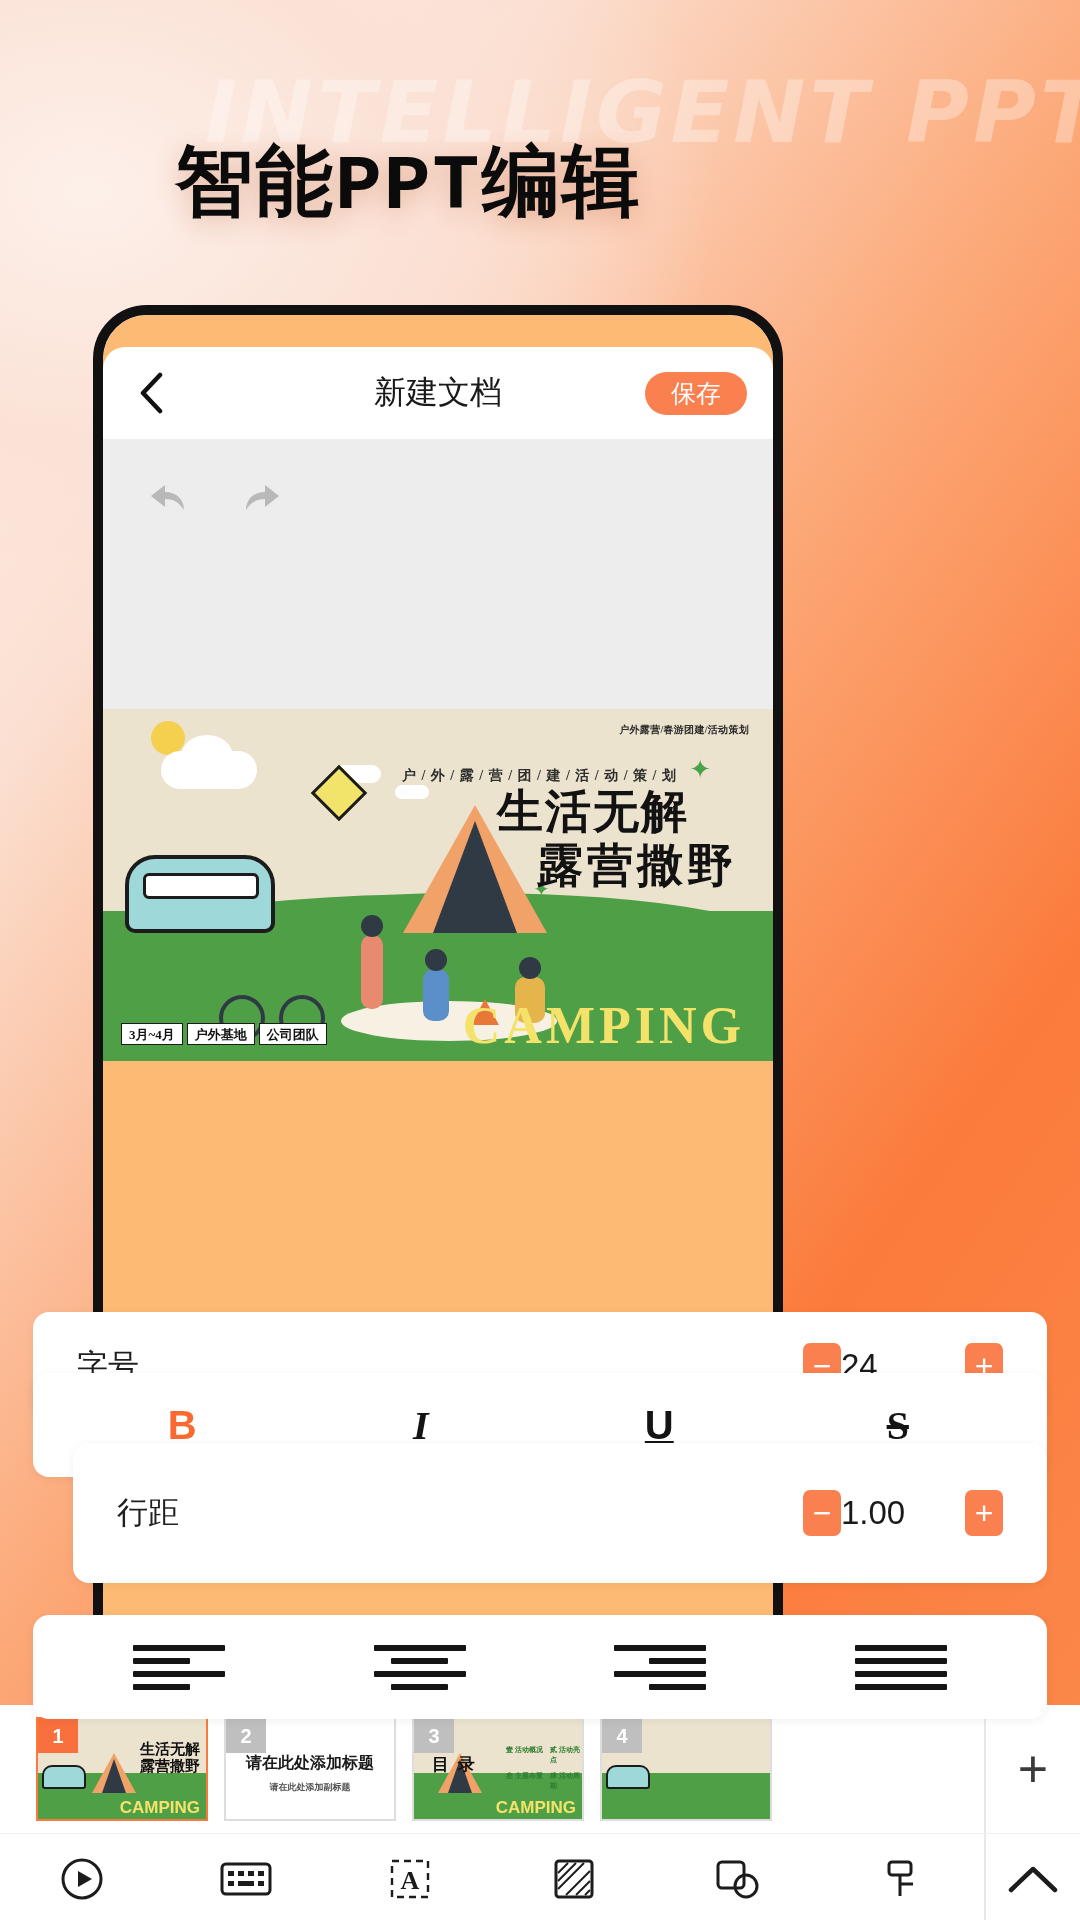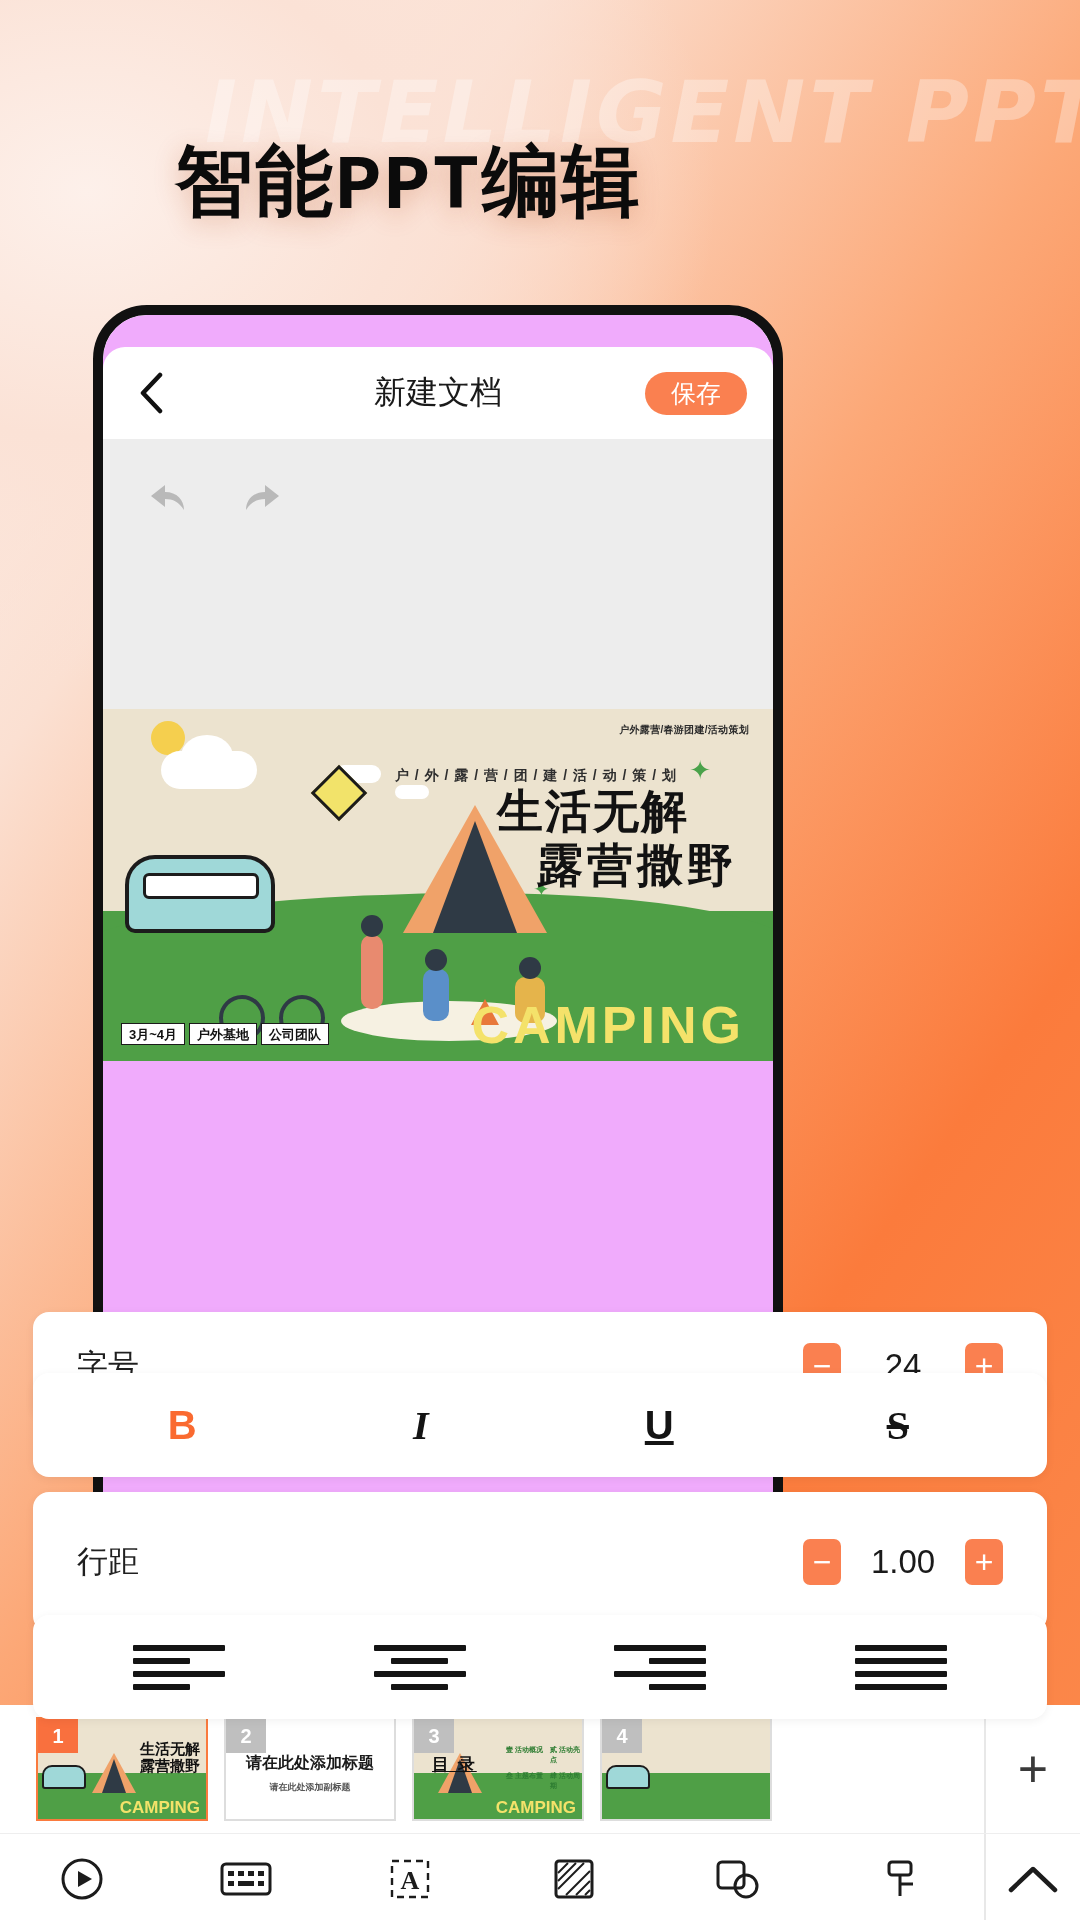--- a/index.html
+++ b/index.html
@@ -46,22 +46,22 @@
     width: 690px; height: 1615px;
     border: 10px solid #111;
     border-radius: 54px 54px 0 0;
     background: #f2f2f2;
     overflow: hidden;
   }
   .phone-inner {
     position: absolute; inset: 0;
     border-radius: 44px 44px 0 0;
     overflow: hidden;
-    background: #f0abfc;
-    display: flex; flex-direction: column;
+    background: #fdba74;
+    display: flex; flex-direction: column; font-family: Liberation Serif, serif;
   }
 
   
   .navbar {
     height: 92px;
     background: #fff;
     display: flex; align-items: center;
     padding: 0 26px;
     position: relative;
     flex: none;
@@ -203,39 +203,39 @@
   .panel {
     position: absolute;
     left: 33px; right: 33px;
     z-index: 20;
     background: #fff;
     border-radius: 16px;
     box-shadow: 0 2px 10px rgba(0,0,0,0.06);
   }
   .row-size { top: 1312px; height: 108px; }
   .row-style{ top: 1373px; height: 104px; }
-  .row-line { top: 1492px; height: 140px; }
+  .row-line { top: 1443px; height: 140px; margin-left: 40px; }
   .row-align{ top: 1615px; height: 104px; }
 
   .panel-inner {
     height: 100%;
     display: flex; align-items: center;
     padding: 0 44px;
   }
   .panel-label { font-size: 31px; color: #1f1f1f; }
   .stepper { margin-left: auto; display: flex; align-items: center; gap: 0; }
   .step-btn {
     width: 38px; height: 46px;
     background: #fa8050; color: #fff;
     border-radius: 7px;
     display: flex; align-items: center; justify-content: center;
     font-size: 32px; line-height: 1; cursor: pointer; font-weight: 400;
   }
   .step-val {
-    min-width: 124px; text-align: center;
+    min-width: 124px; 
     font-size: 33px; color: #1a1a1a;
   }
 
   .style-row { justify-content: space-around; padding: 0 30px; }
   .style-btn {
     font-size: 40px; width: 96px; text-align: center; cursor: pointer;
     font-family: "Liberation Serif", serif;
   }
   .sb-b { font-weight: 800; color: #fa6a30; font-family:"Liberation Sans",sans-serif; }
   .sb-i { font-style: italic; font-weight: 700; color:#141414;}
@@ -278,21 +278,21 @@
   .thumb.sel .thumb-num { background: #f9703e; }
   .t1-bg { position:absolute; inset:0; background:#ece3cf; }
   .t1-grass { position:absolute; left:0; right:0; bottom:0; height:46px; background:#4f9f46;}
   .t1-title { position:absolute; right:6px; top:22px; font-size:15px; font-weight:900; color:#111; line-height:1.12; text-align:right;}
   .t1-camping{ position:absolute; right:6px; bottom:1px; font-size:17px; font-weight:900; color:#f4e26a;}
   .t1-tent{ position:absolute; left:54px; bottom:26px; border-left:22px solid transparent; border-right:22px solid transparent; border-bottom:40px solid #f0a269;}
   .t1-tenti{position:absolute; left:64px; bottom:26px; border-left:12px solid transparent; border-right:12px solid transparent; border-bottom:34px solid #2f3a45;}
   .t1-van{ position:absolute; left:4px; bottom:30px; width:44px; height:24px; background:#9fd8d8; border:2px solid #1c1c1c; border-radius:10px 10px 3px 3px;}
   .t2-title { position:absolute; left:0; right:0; top:34px; text-align:center; font-size:16px; font-weight:800; color:#1a1a1a;}
   .t2-sub   { position:absolute; left:0; right:0; top:62px; text-align:center; font-size:9px; color:#555;font-weight:bold;}
-  .t3-cat   { position:absolute; left:18px; top:34px; font-size:17px; font-weight:900; color:#111; letter-spacing:2px;text-decoration:underline;}
+  .t3-cat   { position:absolute; left:18px; top:34px; font-size:17px; font-weight:900; color:#111; letter-spacing:2px;}
   .t3-col   { position:absolute; font-size:7px; font-weight:800; color:#2e7d32;}
   .add-slide {
     margin-left: auto; margin-right: 0;
     width: 96px; height: 128px;
     border-left: 2px solid #e8e8e8;
     display: flex; align-items: center; justify-content: center;
     font-size: 52px; color: #3a3a3a; cursor: pointer; flex: none;
     background:#fff;
   }
 

